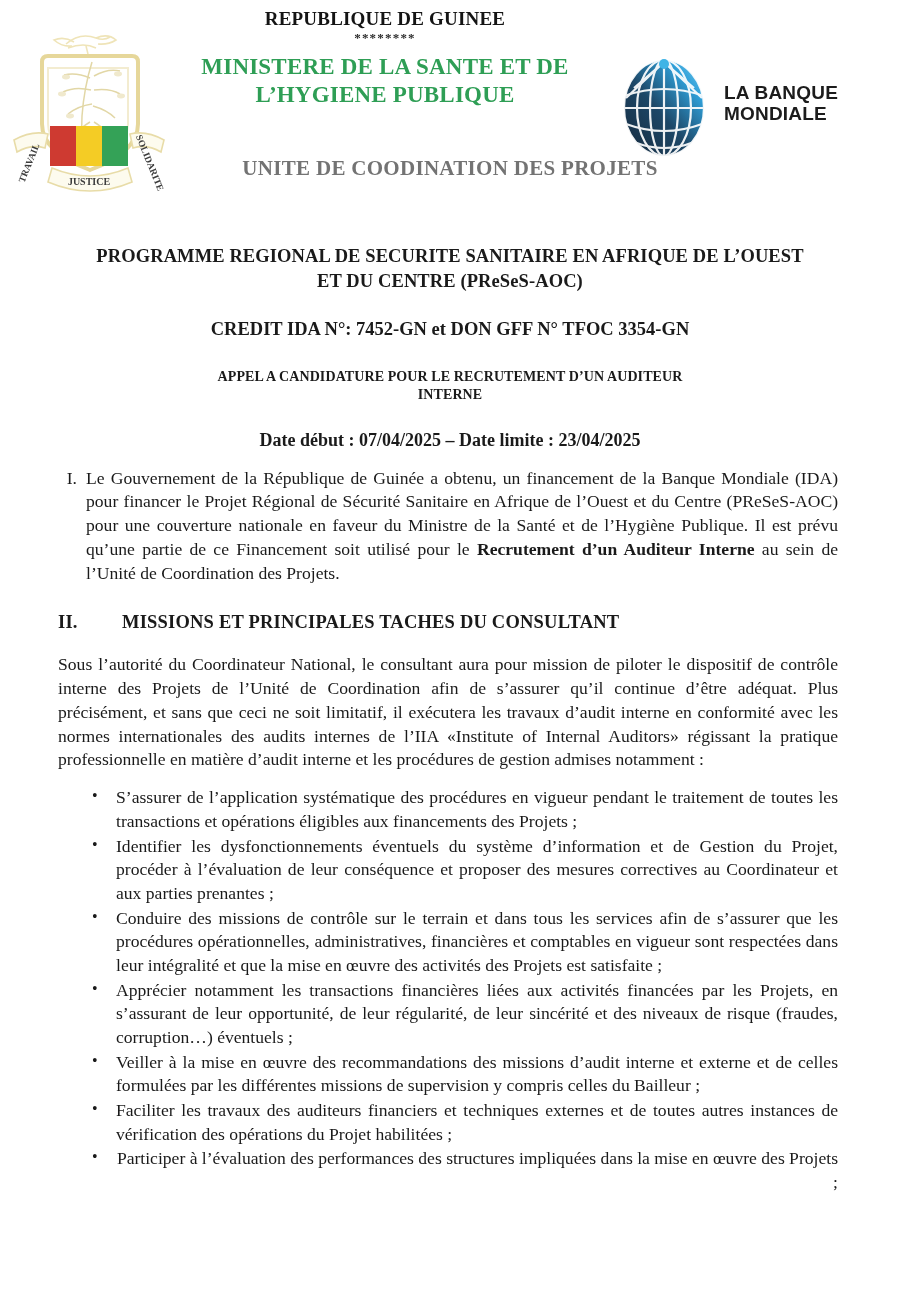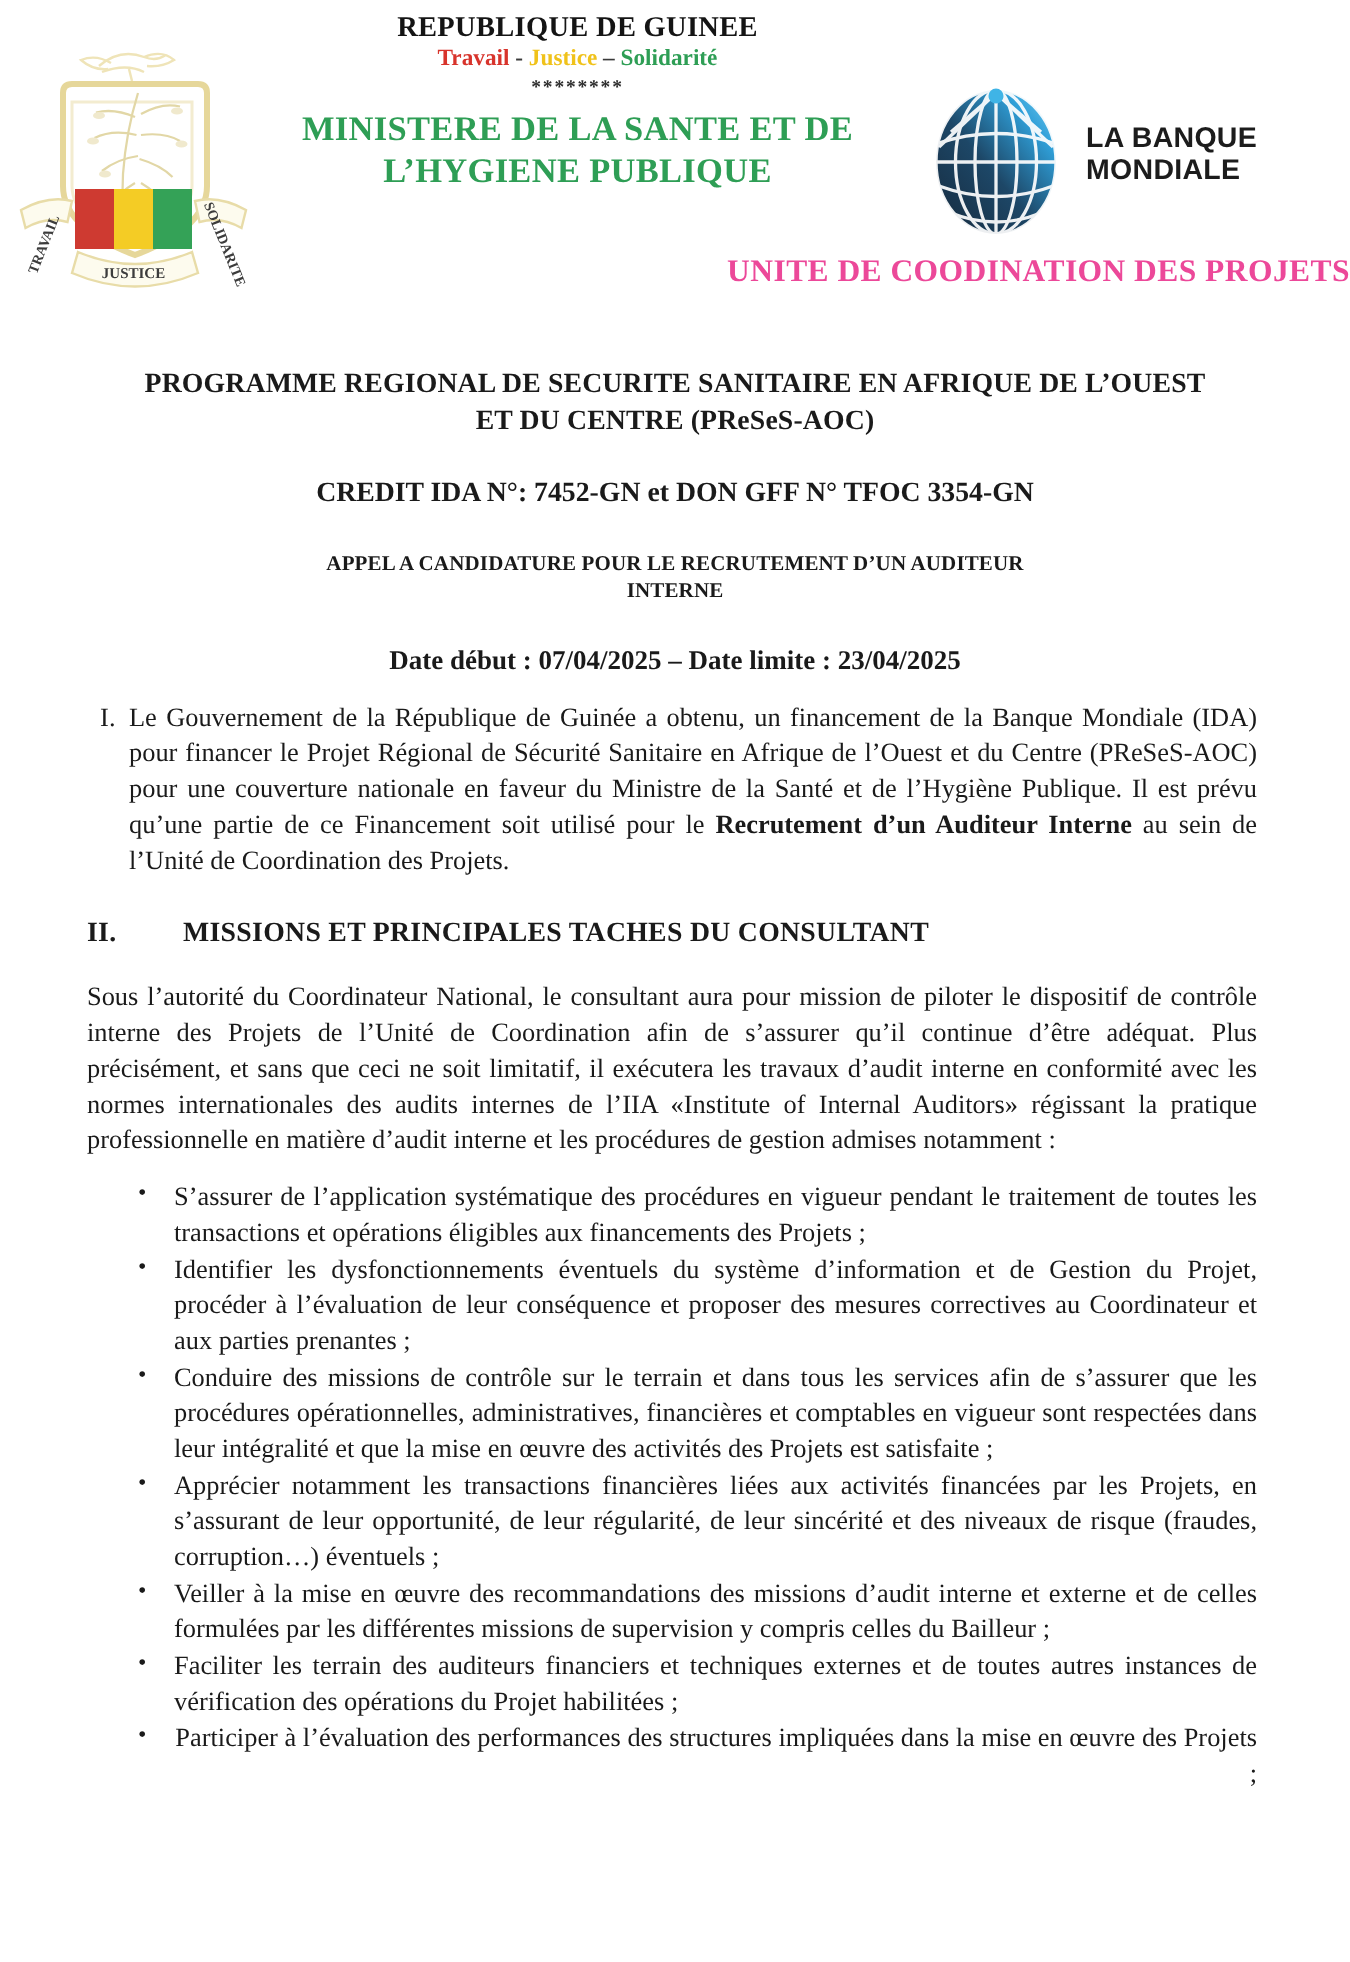--- a/index.html
+++ b/index.html
@@ -96,25 +96,25 @@
     font-weight: bold;
     font-size: 19px;
     line-height: 1.12;
     color: #1c1c1c;
     letter-spacing: .2px;
   }
 
   .unite {
     position: absolute;
     left: 0; right: 0;
-    top: 168px;
-    text-align: right;
+    top: 156px;
+    text-align: center;
     font-weight: bold;
     font-size: 21px;
-    color: #ec4899;
+    color: #737373;
     letter-spacing: .3px;
   }
 
   
   .titles { padding: 0 92px; }
 
   .prog-title {
     text-align: center;
     font-weight: bold;
     font-size: 18.5px;
@@ -266,27 +266,20 @@
       <path d="M44 150 q38 16 76 0 l4 14 q-42 18 -84 0 z" fill="#fdfbee" stroke="#e8dca8" stroke-width="1.6"></path>
 
       <text x="24" y="146" fill="#3c3c3c" font-family="Liberation Serif, serif" font-size="9.5" font-weight="bold" transform="rotate(-68 24 146)" text-anchor="middle">TRAVAIL</text>
       <text x="81" y="167" fill="#3c3c3c" font-family="Liberation Serif, serif" font-size="10" font-weight="bold" text-anchor="middle">JUSTICE</text>
       <text x="139" y="146" fill="#3c3c3c" font-family="Liberation Serif, serif" font-size="9.5" font-weight="bold" transform="rotate(68 139 146)" text-anchor="middle">SOLIDARITE</text>
     </svg>
   </div>
 
   <div class="header-center">
     <div class="republique">REPUBLIQUE DE GUINEE</div>
-    <div class="devise">
-      <span class="w-travail">Travail</span>
-      <span class="w-sep">-</span>
-      <span class="w-justice">Justice</span>
-      <span class="w-sep">–</span>
-      <span class="w-solid">Solidarité</span>
-    </div>
     <div class="stars">********</div>
     <div class="ministere">
       <span>MINISTERE DE LA SANTE ET DE</span><br>
       <span>L’HYGIENE PUBLIQUE</span>
     </div>
   </div>
 
   <div class="wb-logo">
     <div class="wb-globe">
       <svg viewBox="0 0 108 108" xmlns="http://www.w3.org/2000/svg" aria-hidden="true">
@@ -351,16 +344,16 @@
   </div>
 
   <div class="para-plain">Sous l’autorité du Coordinateur National, le consultant aura pour mission de piloter le dispositif de contrôle interne des Projets de l’Unité de Coordination afin de s’assurer qu’il continue d’être adéquat. Plus précisément, et sans que ceci ne soit limitatif, il exécutera les travaux d’audit interne en conformité avec les normes internationales des audits internes de l’IIA «Institute of Internal Auditors» régissant la pratique professionnelle en matière d’audit interne et les procédures de gestion admises notamment :</div>
 
   <ul class="task-list">
     <li>S’assurer de l’application systématique des procédures en vigueur pendant le traitement de toutes les transactions et opérations éligibles aux financements des Projets ;</li>
     <li>Identifier les dysfonctionnements éventuels du système d’information et de Gestion du Projet, procéder à l’évaluation de leur conséquence et proposer des mesures correctives au Coordinateur et aux parties prenantes ;</li>
     <li>Conduire des missions de contrôle sur le terrain et dans tous les services afin de s’assurer que les procédures opérationnelles, administratives, financières et comptables en vigueur sont respectées dans leur intégralité et que la mise en œuvre des activités des Projets est satisfaite ;</li>
     <li>Apprécier notamment les transactions financières liées aux activités financées par les Projets, en s’assurant de leur opportunité, de leur régularité, de leur sincérité et des niveaux de risque (fraudes, corruption…) éventuels ;</li>
     <li>Veiller à la mise en œuvre des recommandations des missions d’audit interne et externe et de celles formulées par les différentes missions de supervision y compris celles du Bailleur ;</li>
-    <li>Faciliter les terrain des auditeurs financiers et techniques externes et de toutes autres instances de vérification des opérations du Projet habilitées ;</li>
+    <li>Faciliter les travaux des auditeurs financiers et techniques externes et de toutes autres instances de vérification des opérations du Projet habilitées ;</li>
     <li>Participer à l’évaluation des performances des structures impliquées dans la mise en œuvre des Projets ;</li>
   </ul>
 </div>
 
 </body></html>

